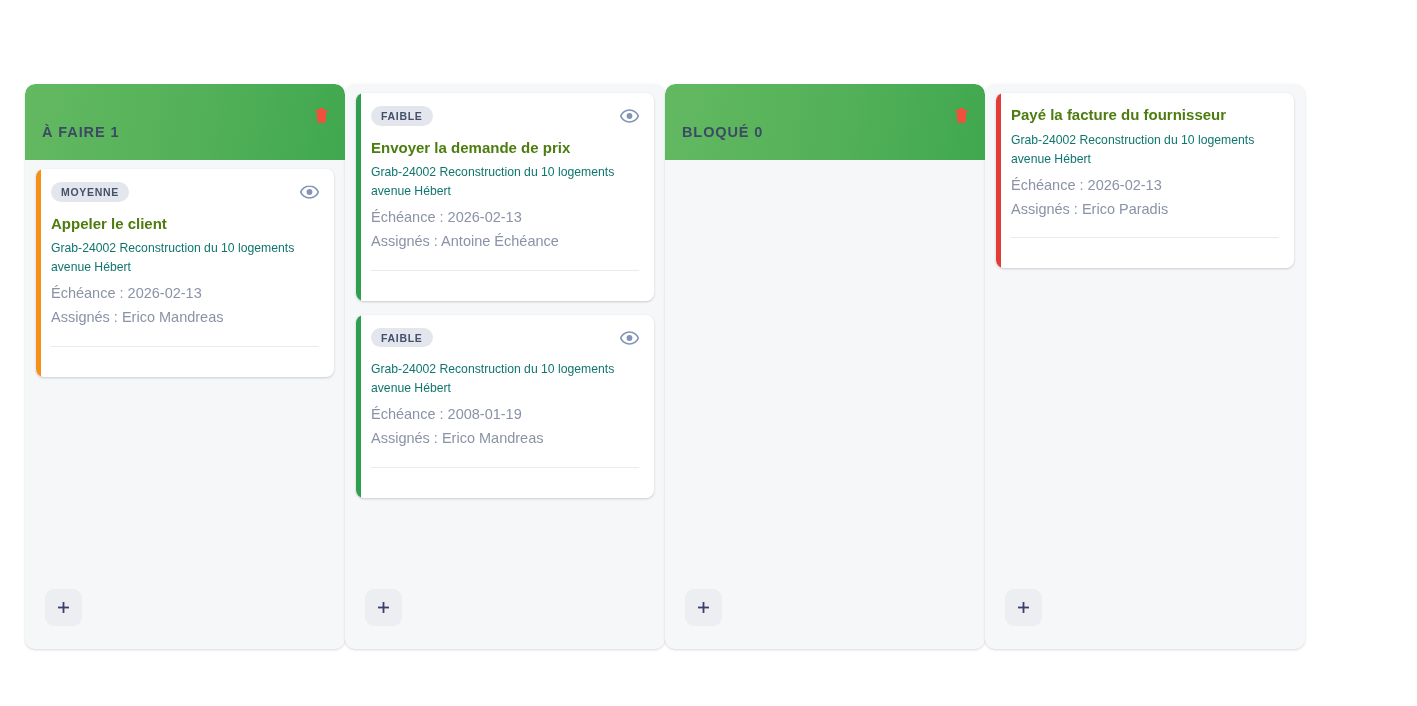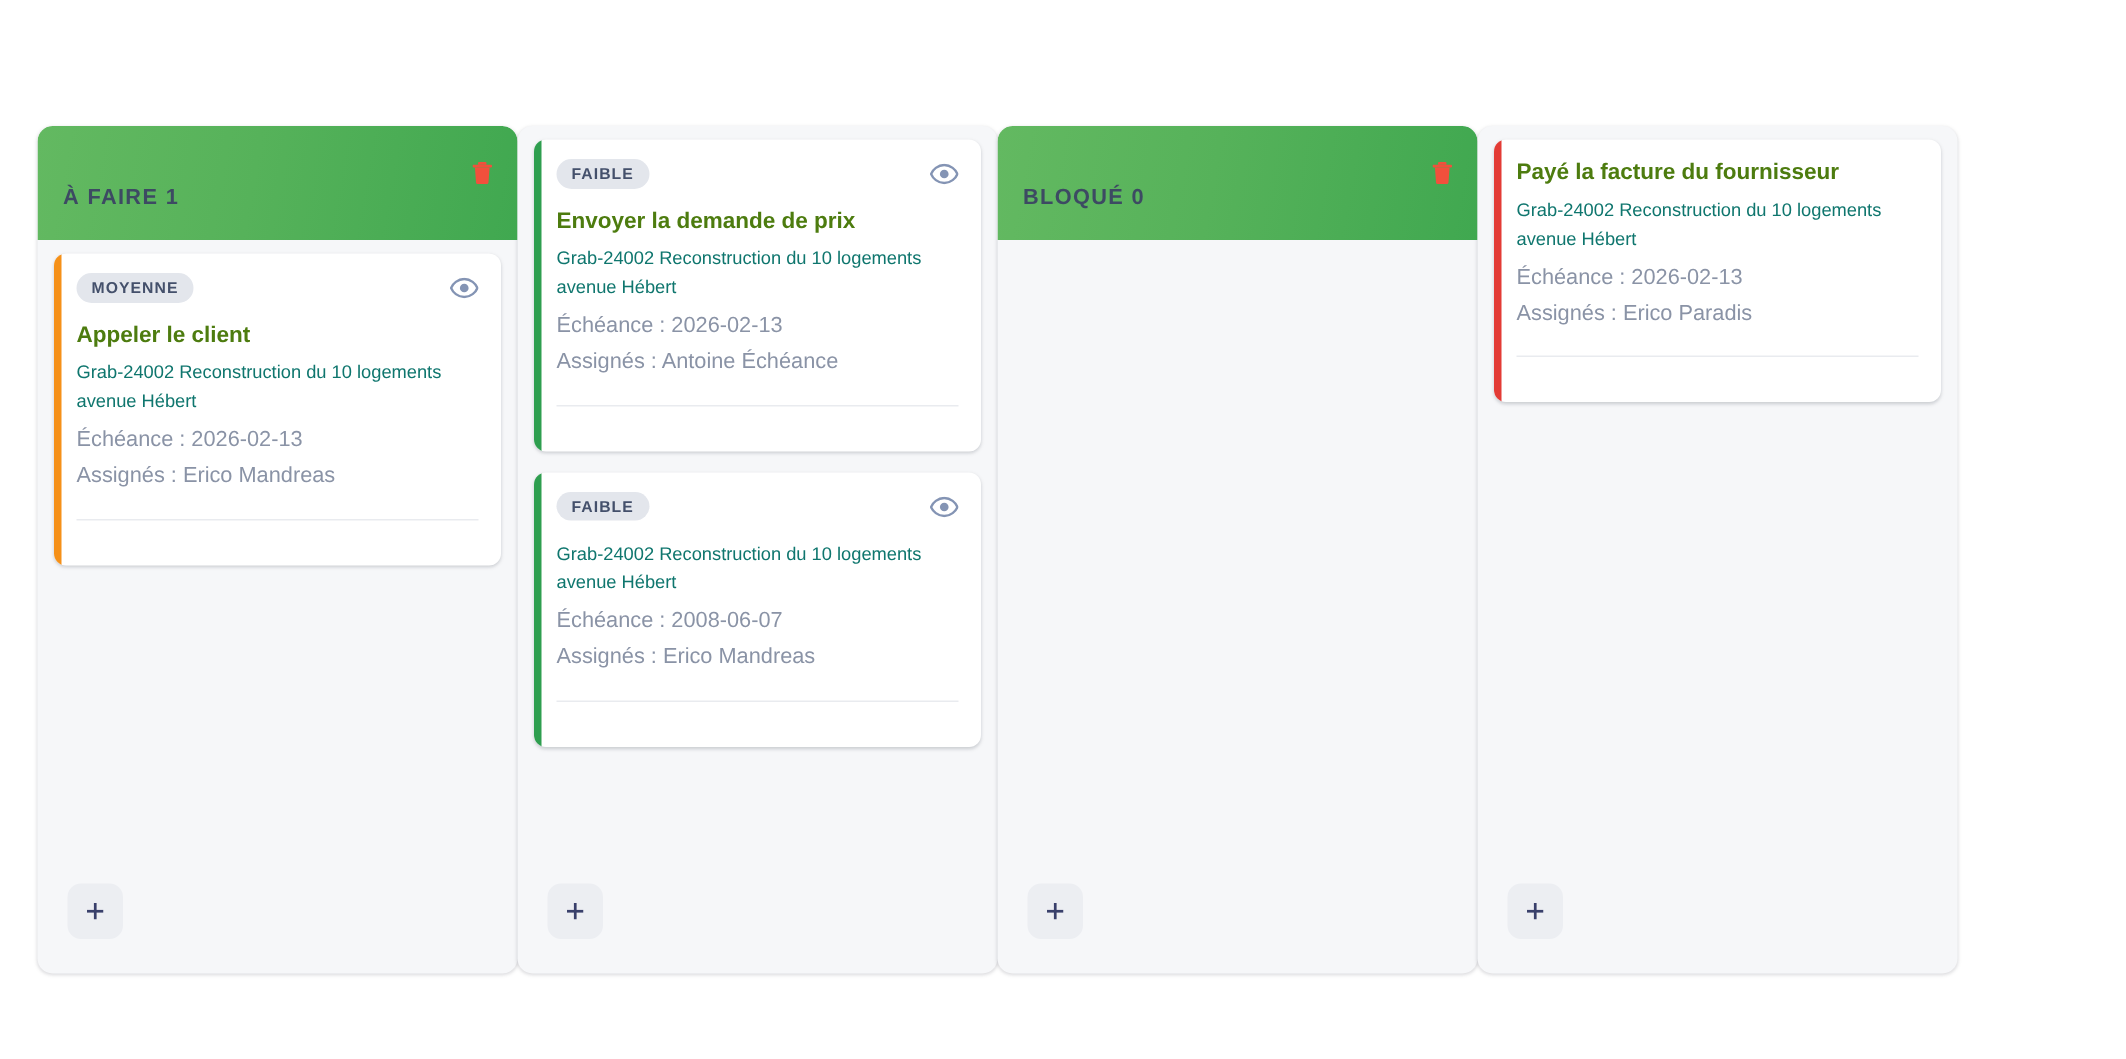--- a/index.html
+++ b/index.html
@@ -223,21 +223,21 @@
         <div class="card">
           <div class="card-accent" style="background: rgb(46, 158, 79);"></div>
           <div class="card-top">
             <span class="badge">FAIBLE</span>
             <button class="eye-btn"><span><svg width="19" height="14" viewBox="0 0 19 14" aria-hidden="true">
                   <path d="M9.5 1C5.2 1 1.8 4.1 0.7 7c1.1 2.9 4.5 6 8.8 6s7.7-3.1 8.8-6C17.2 4.1 13.8 1 9.5 1z" fill="none" stroke="#8494b4" stroke-width="1.6"></path>
                   <circle cx="9.5" cy="7" r="2.9" fill="#8494b4"></circle>
                 </svg></span></button>
           </div>
           <div class="card-project">Grab-24002 Reconstruction du 10 logements avenue Hébert</div>
-          <div class="card-meta">Échéance : 2008-06-07</div>
+          <div class="card-meta">Échéance : 2008-01-19</div>
           <div class="card-meta">Assignés : Erico Mandreas</div>
           <div class="card-divider"></div>
         </div>
         <div class="spacer"></div>
         <button class="add-btn">
           <span><svg width="11" height="11" viewBox="0 0 11 11" aria-hidden="true">
               <rect x="4.6" y="0" width="1.8" height="11" fill="#39406b"></rect>
               <rect x="0" y="4.6" width="11" height="1.8" fill="#39406b"></rect>
             </svg></span>
         </button>

